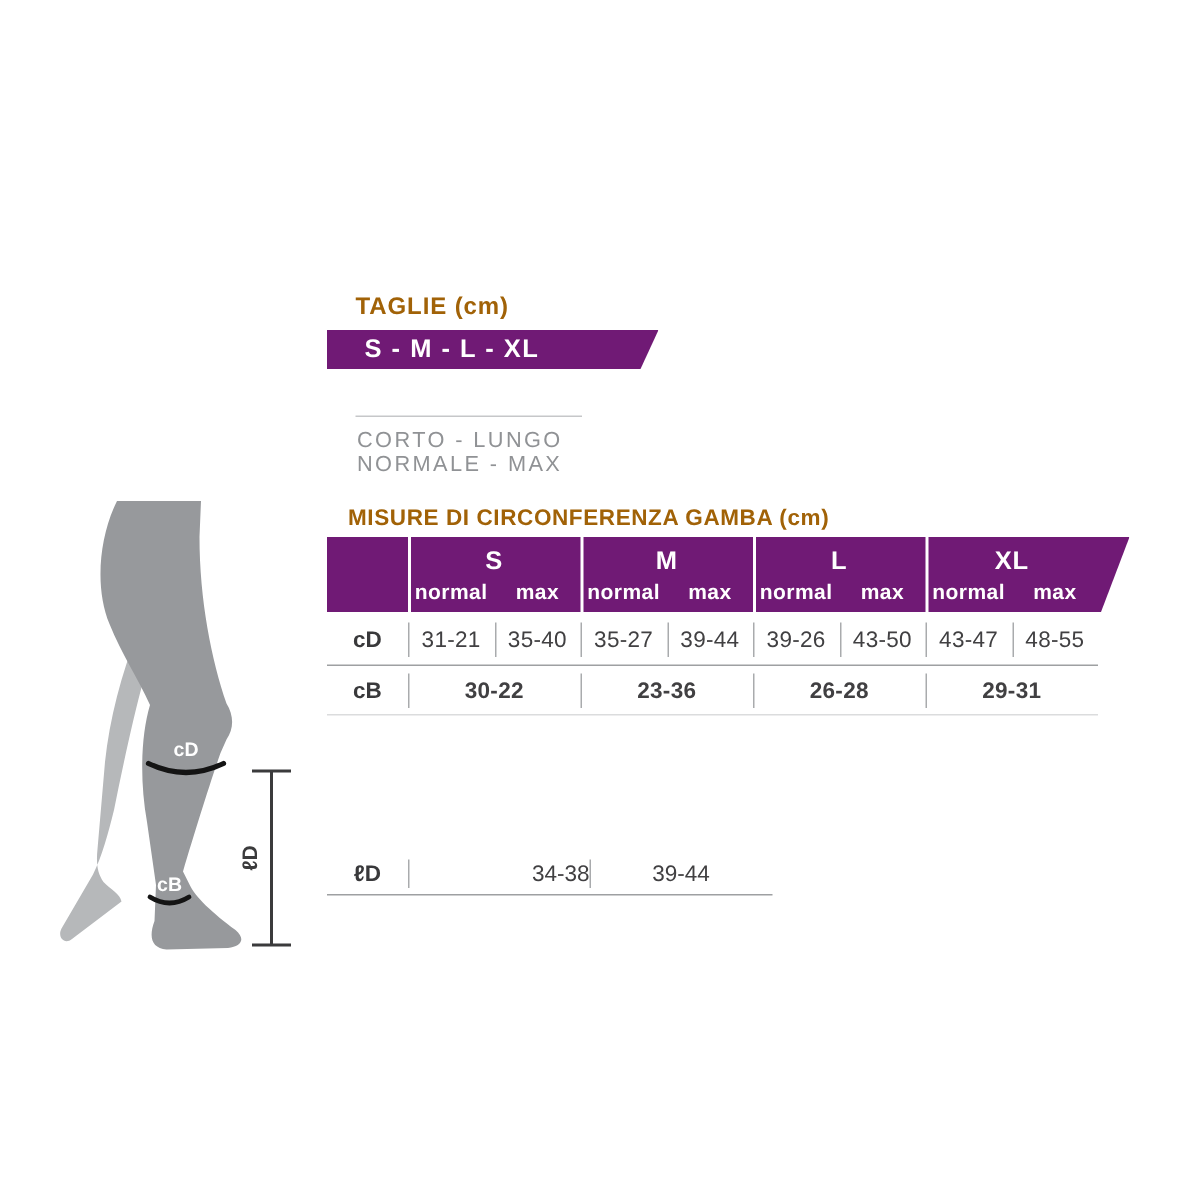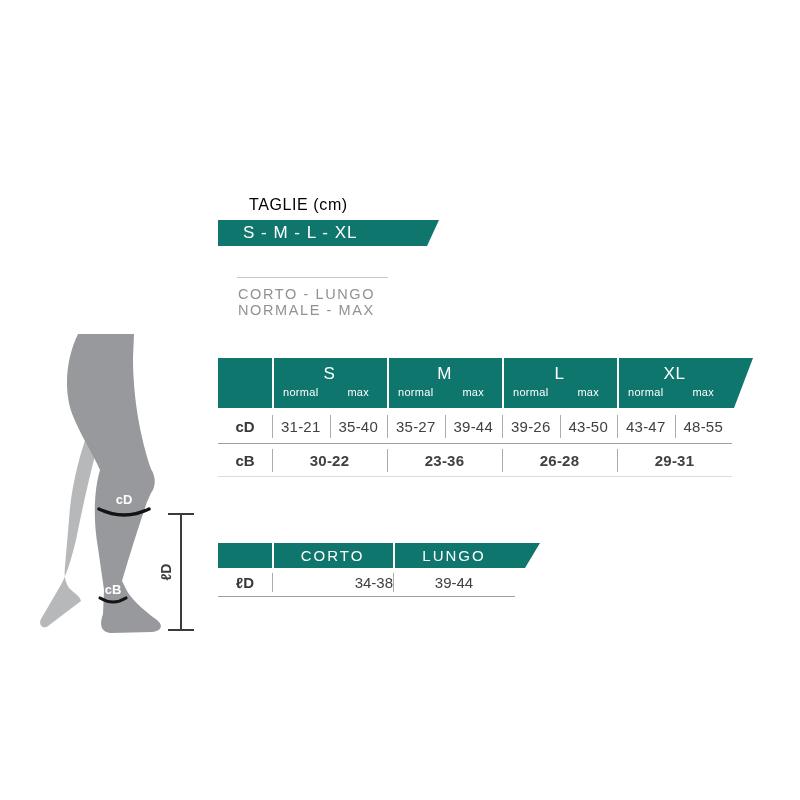--- a/index.html
+++ b/index.html
@@ -1,47 +1,47 @@
 <!DOCTYPE html>
 <html><head>
 <meta charset="utf-8">
 <style>
   html,body { margin:0; padding:0; background:#ffffff; }
   .canvas {
     position:relative; width:800px; height:800px; background:#ffffff;
     font-family:"Liberation Sans", "DejaVu Sans", sans-serif; overflow:hidden;
   }
   
-  .hd { position:absolute; font-weight:normal; color:#000000; white-space:nowrap;margin-left:12px; }
+  .hd { position:absolute; font-weight:bold; color:#a16207; white-space:nowrap; }
   .hd-taglie { left:237px; top:196px; font-size:16px; letter-spacing:0.6px; }
   .hd-circ   { left:232px; top:337px; font-size:15px; letter-spacing:0.4px; }
   .hd-len    { left:232px; top:518px; font-size:15.5px; letter-spacing:0.4px; }
   
-  .banner { position:absolute; background:#0f766e; box-sizing:border-box; color:#fff; font-weight:normal; }
+  .banner { position:absolute; background:#701a75; box-sizing:border-box; color:#fff; font-weight:bold; }
   .banner-taglie {
     left:218px; top:220px; width:221px; height:26px;
     clip-path:polygon(0 0,100% 0,calc(100% - 12px) 100%,0 100%);
     display:flex; align-items:center; padding-left:25px;
     font-size:17px; letter-spacing:1px;
   }
   .muted { position:absolute; color:#909295; font-size:14.5px; letter-spacing:1.6px; white-space:nowrap; }
   .muted-1 { left:238px; top:254px;margin-top:48px; }
   .muted-2 { left:238px; top:286px; }
   .thin-line { position:absolute; left:237px; top:277px; width:151px; height:1px; background:#C6C7C9; }
   
   .banner-circ {
     left:218px; top:358px; width:535px; height:50px;
     clip-path:polygon(0 0,100% 0,calc(100% - 19px) 100%,0 100%);
   }
   .circ-sizes-row { display:flex; height:26px; align-items:flex-end; }
   .circ-sizes-row .spacer { width:54px; }
   .circ-sizes-row .size-cell { width:115px; text-align:center; font-size:17px; letter-spacing:0.5px; }
   .circ-sub-row { display:flex; height:24px; align-items:flex-start; padding-top:2px; box-sizing:border-box; }
   .circ-sub-row .spacer { width:54px; }
-  .circ-sub-row .sub-cell { width:57.5px; text-align:center; font-size:11px; letter-spacing:0.3px; }
+  .circ-sub-row .sub-cell { width:57.5px; text-align:center; font-size:14px; letter-spacing:0.3px; }
   .stripe { position:absolute; top:0; bottom:0; width:2px; background:#ffffff; }
   .t-row { position:absolute; display:flex; align-items:center; color:#414042; font-size:15px; box-sizing:border-box; }
   .row-cd { left:218px; top:410px; width:514px; height:34px; border-bottom:1px solid #9EA0A2; }
   .row-cb { left:218px; top:445px; width:514px; height:32px; border-bottom:1px solid #DBDCDD; font-weight:bold; }
   .lblc { width:54px; text-align:center; font-weight:bold; color:#39393B; }
   .vc { width:57.5px; text-align:center; letter-spacing:0.2px; }
   .gc { width:115px; text-align:center; letter-spacing:0.2px; }
   .vdiv { position:absolute; top:5px; bottom:5px; width:1px; background:#A9ABAD; }
   
   .banner-len {
@@ -87,20 +87,21 @@
   </svg>
 
   <div class="hd hd-taglie">TAGLIE (cm)</div>
   <div class="banner banner-taglie">
     <span>S - M - L - XL</span>
   </div>
   <div class="muted muted-1">NORMALE - MAX</div>
   <div class="thin-line"></div>
   <div class="muted muted-2">CORTO - LUNGO</div>
 
+  <div class="hd hd-circ">MISURE DI CIRCONFERENZA GAMBA (cm)</div>
   <div class="banner banner-circ">
     <div class="circ-sizes-row">
       <div class="spacer"></div>
       <div class="size-cell">S</div>
       <div class="size-cell">M</div>
       <div class="size-cell">L</div>
       <div class="size-cell">XL</div>
     </div>
     <div class="circ-sub-row">
       <div class="spacer"></div>
@@ -144,27 +145,20 @@
     <div class="gc">30-22</div>
     <div class="gc">23-36</div>
     <div class="gc">26-28</div>
     <div class="gc">29-31</div>
     <div class="vdiv" style="left:54px;top:4px;bottom:4px"></div>
     <div class="vdiv" style="left:169px;top:4px;bottom:4px"></div>
     <div class="vdiv" style="left:284px;top:4px;bottom:4px"></div>
     <div class="vdiv" style="left:399px;top:4px;bottom:4px"></div>
   </div>
 
-  <div class="banner banner-len">
-    <div class="spacer"></div>
-    <div class="col-cell">CORTO</div>
-    <div class="col-cell2">LUNGO</div>
-    <div class="stripe" style="left:54px"></div>
-    <div class="stripe" style="left:175px"></div>
-  </div>
 
   <div class="t-row row-ld">
     <div class="lblc ld-label">ℓD</div>
     <div class="v1">34-38</div>
     <div class="v2">39-44</div>
     <div class="vdiv" style="left:54px;top:4px;bottom:4px"></div>
     <div class="vdiv" style="left:175px;top:4px;bottom:4px"></div>
   </div>
 
 </div>

